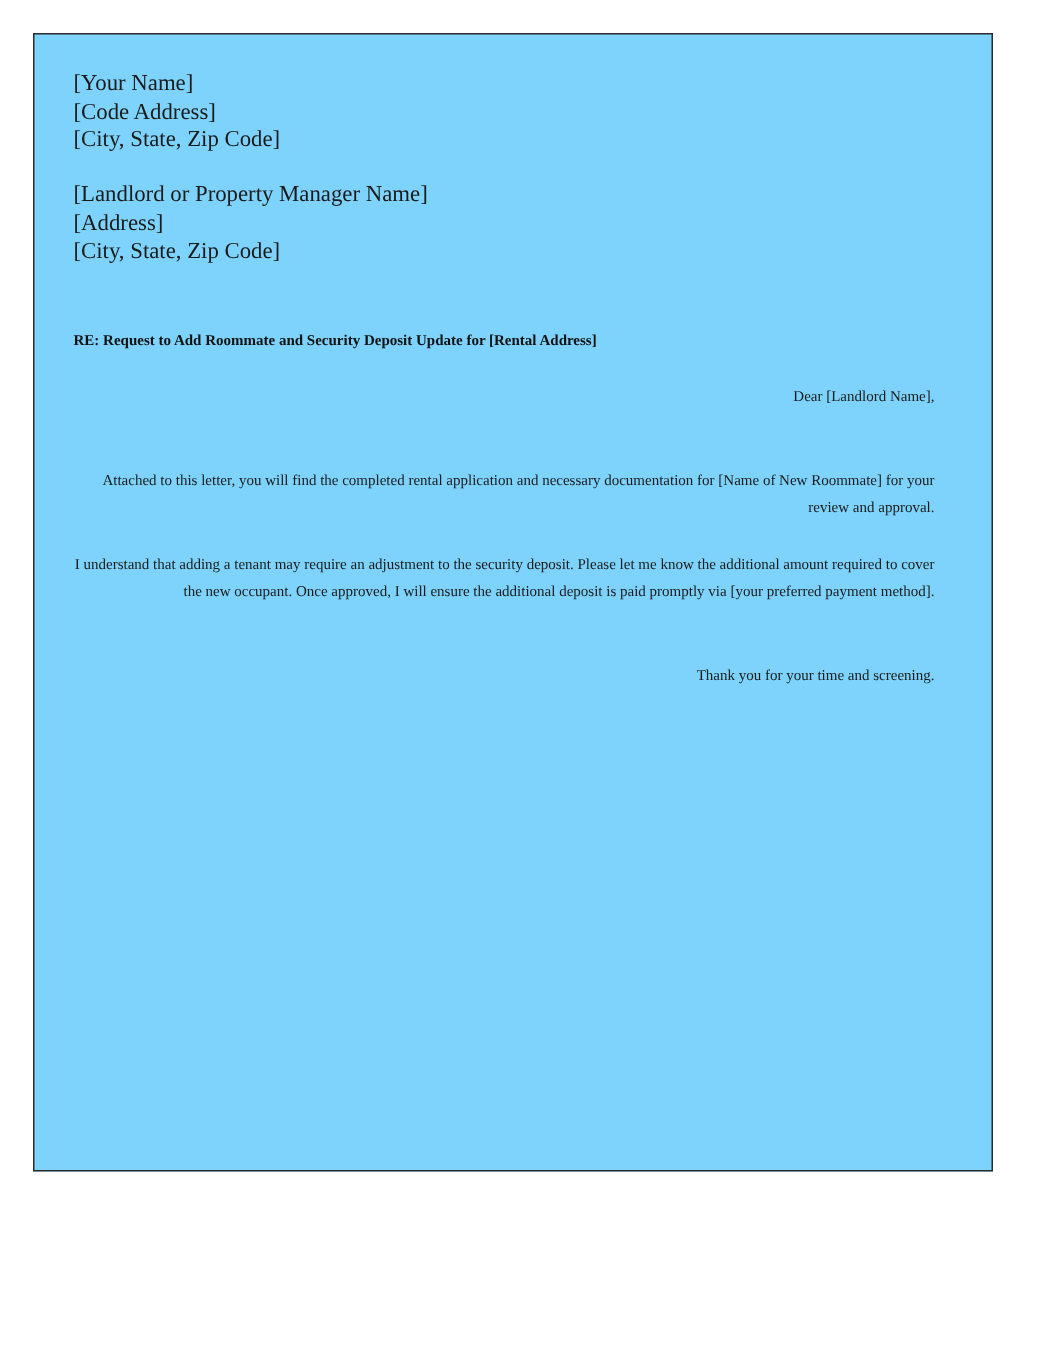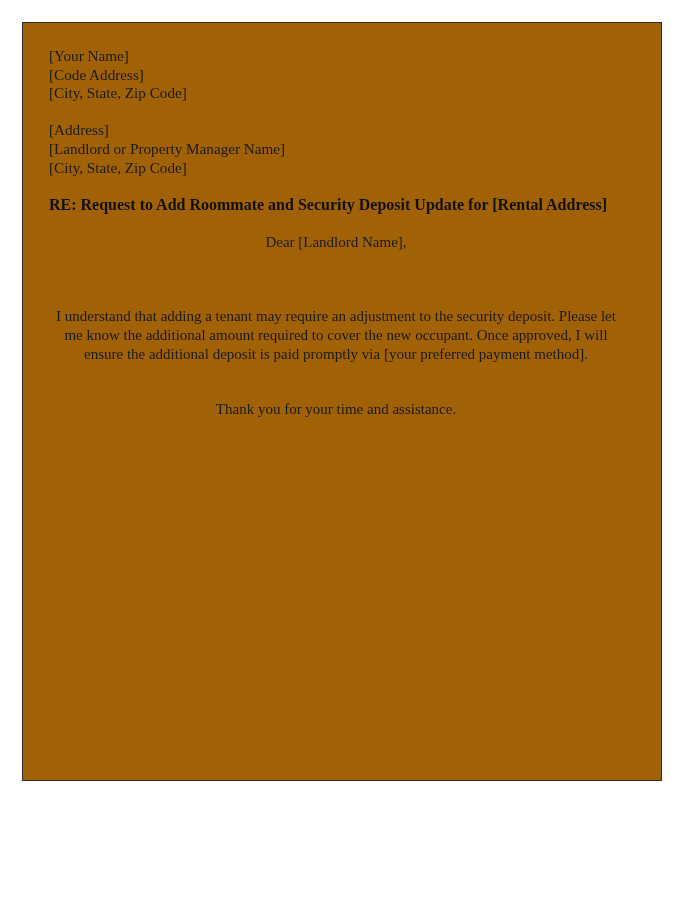--- a/index.html
+++ b/index.html
@@ -15,21 +15,21 @@
   }
 
   .page-frame {
     position: absolute;
     left: 22px;
     top: 22px;
     width: 640px;
     height: 759px;
     border: 1px solid #2b2b2b;
     box-sizing: border-box;
-    background: #a16207;
+    background: #7dd3fc;
   }
 
   .letter-body {
     position: absolute;
     left: 26px;
     top: 24px;
     width: 574px;
   }
 
   .block {
@@ -41,77 +41,79 @@
 
   .block .line {
     white-space: pre;
   }
 
   .spacer {
     height: 18.6px;
   }
 
   .subject-line {
-    font-size: 16px;
+    font-size: 10px;
     line-height: 18.6px;
     font-weight: bold;
     color: #111111;
+    margin-top: 23px;
   }
 
   .para {
-    font-size: 15px;
+    font-size: 10px;
     line-height: 18.6px;
     color: #1a1a1a;
-    text-align: center;
+    text-align: right;
   }
 </style>
 </head>
 <body>
 
 <div class="page-frame">
   <div class="letter-body">
 
     <div class="block">
       <div class="line">[Your Name]</div>
       <div class="line">[Code Address]</div>
       <div class="line">[City, State, Zip Code]</div>
     </div>
 
     <div class="spacer"></div>
 
     <div class="block">
+      <div class="line">[Landlord or Property Manager Name]</div>
       <div class="line">[Address]</div>
-      <div class="line">[Landlord or Property Manager Name]</div>
       <div class="line">[City, State, Zip Code]</div>
     </div>
 
     <div class="spacer"></div>
 
     <div class="subject-line">RE: Request to Add Roommate and Security Deposit Update for [Rental Address]</div>
 
     <div class="spacer"></div>
 
     <div class="para">Dear [Landlord Name],</div>
 
     <div class="spacer"></div>
 
 
     <div class="spacer"></div>
 
+    <div class="para">Attached to this letter, you will find the completed rental application and necessary documentation for [Name of New Roommate] for your review and approval.</div>
 
     <div class="spacer"></div>
 
     <div class="para">I understand that adding a tenant may require an adjustment to the security deposit. Please let me know the additional amount required to cover the new occupant. Once approved, I will ensure the additional deposit is paid promptly via [your preferred payment method].</div>
 
     <div class="spacer"></div>
 
 
     <div class="spacer"></div>
 
-    <div class="para">Thank you for your time and assistance.</div>
+    <div class="para">Thank you for your time and screening.</div>
 
     <div class="spacer"></div>
 
 
     <div class="spacer"></div>
 
 
   </div>
 </div>
 

